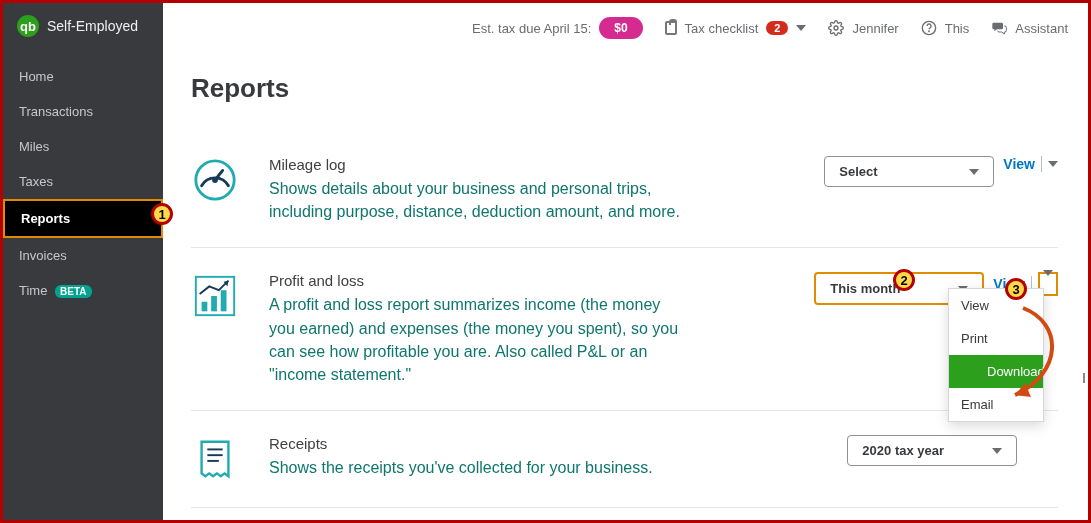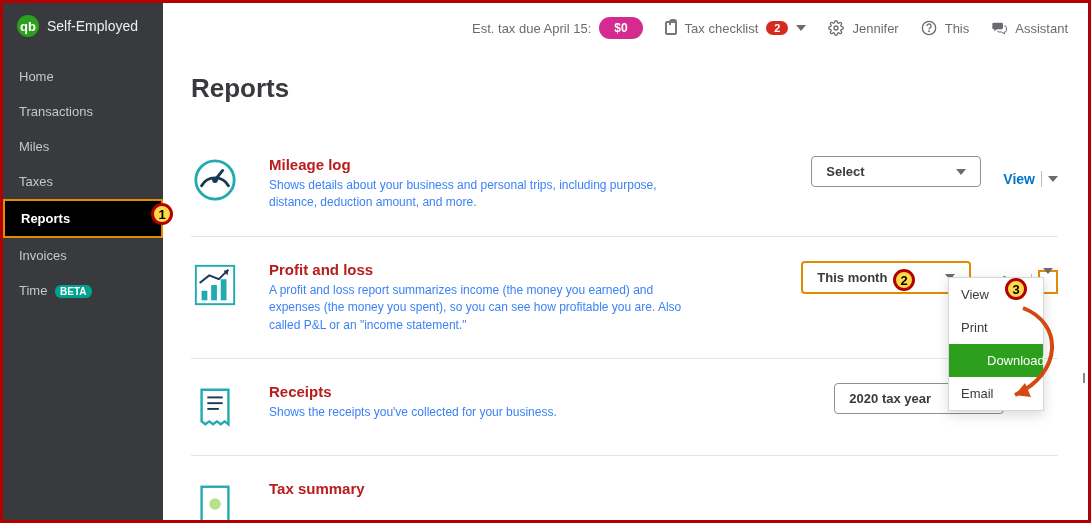--- a/index.html
+++ b/index.html
@@ -20,23 +20,23 @@
   .badge-red { background: #d52b1e; color: #fff; font-weight: 700; padding: 1px 8px; border-radius: 999px; font-size: 11px; }
   .gear-icon, .help-icon, .chat-icon { width: 16px; height: 16px; display: inline-flex; align-items: center; justify-content: center; color: #6b6c72; }
   .chev-down { width: 0; height: 0; border-left: 5px solid transparent; border-right: 5px solid transparent; border-top: 6px solid #6b6c72; display: inline-block; }
   .main { position: absolute; left: 160px; right: 0; top: 0; bottom: 0; padding: 70px 30px 0 28px; overflow: hidden; }
   .page-title { font-size: 26px; font-weight: 700; margin-bottom: 28px; }
   .report-row { display: flex; align-items: flex-start; padding: 24px 0; border-bottom: 1px solid #e3e5e8; position: relative; }
   .report-row.last { border-bottom: none; padding-bottom: 0; }
   .report-icon { width: 48px; height: 48px; flex: 0 0 48px; margin-right: 30px; display: flex; align-items: center; justify-content: center; }
   .report-icon svg { width: 46px; height: 46px; }
   .report-text { flex: 1 1 auto; padding-right: 10px; }
-  .report-title { font-size: 15px; font-weight: 700; margin-bottom: 4px; color: #b91c1c; }
-  .report-desc { font-size: 12px; color: #3b82f6; line-height: 1.45; max-width: 420px; }
-  .report-actions { display: flex; align-items: flex-end; gap: 22px; }
+  .report-title { font-size: 15px; font-weight: 400; margin-bottom: 4px; color: #404040; }
+  .report-desc { font-size: 16px; color: #0f766e; line-height: 1.45; max-width: 420px; }
+  .report-actions { display: flex; align-items: flex-start; gap: 9px; }
   .select-pill { min-width: 170px; padding: 7px 14px; border: 1px solid #8d9096; border-radius: 4px; display: flex; align-items: center; justify-content: space-between; font-weight: 700; color: #393a3d; cursor: pointer; font-size: 13px; }
   .select-pill.highlight { border: 2px solid #e08c00; }
   .select-pill .caret { width: 0; height: 0; border-left: 5px solid transparent; border-right: 5px solid transparent; border-top: 6px solid #6b6c72; }
   .view-link { color: #0077c5; font-weight: 700; display: flex; align-items: center; gap: 6px; cursor: pointer; font-size: 14px; }
   .view-link .divider { width: 1px; height: 16px; background: #babec5; }
   .view-link .caret { width: 0; height: 0; border-left: 5px solid transparent; border-right: 5px solid transparent; border-top: 6px solid #6b6c72; }
   .view-caret-box { border: 2px solid #e08c00; padding: 2px 3px; }
   .dropdown-menu { position: absolute; right: 14px; top: 40px; background: #fff; border: 1px solid #d4d7dc; box-shadow: 0 4px 12px rgba(0,0,0,0.15); width: 96px; z-index: 10; }
   .dropdown-item { padding: 9px 12px; font-size: 13px; color: #393a3d; cursor: pointer; }
   .dropdown-item.highlight { background: #2ca01c; color: #fff; padding-left: 38px; }

